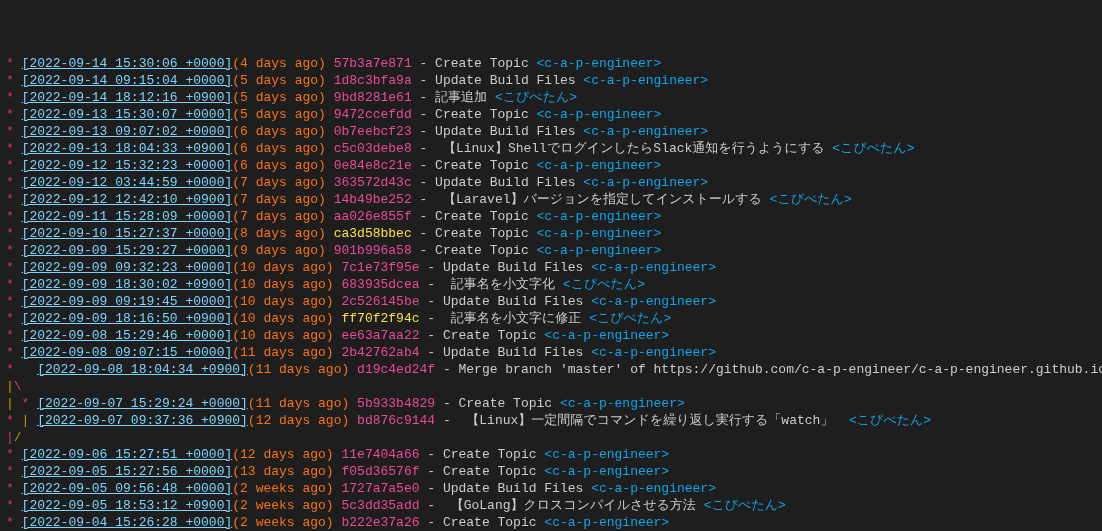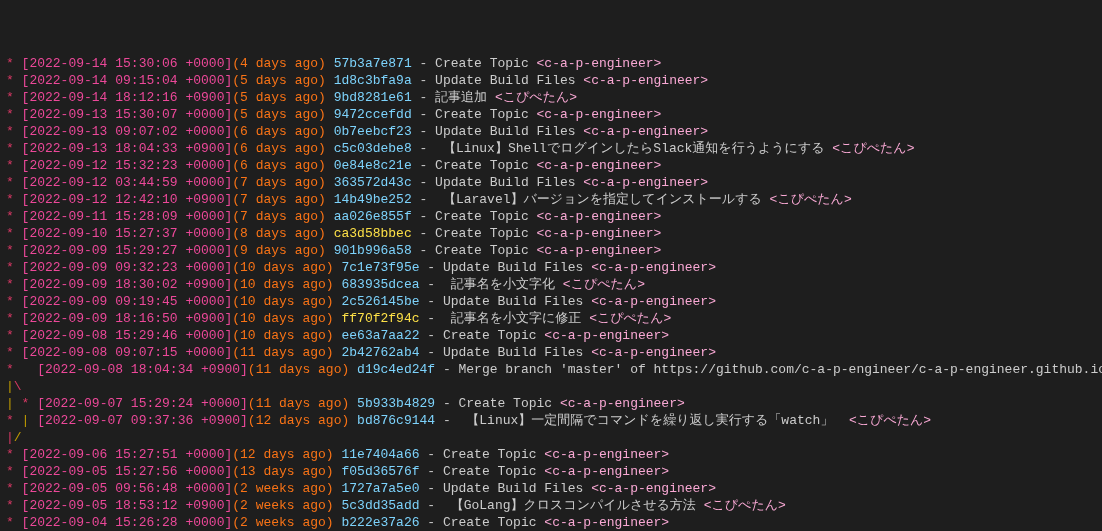--- a/index.html
+++ b/index.html
@@ -9,27 +9,27 @@
     font-family: "Consolas", "Menlo", "Courier New", monospace;
     font-size: 13px;
     line-height: 17px;
     color: #cccccc;
     white-space: pre;
     overflow-x: auto;
   }
   .row { display: block; }
   .graph { color: #d63864; }
   .graph-y { color: #c19c00; }
-  .date { color: #ec4899; }
+  .date { color: #7dd3fc; text-decoration: underline; }
   .age  { color: #f97316; }
-  .hash { color: #7dd3fc; }
+  .hash { color: #ec4899; }
   .hash-y { color: #fde047; }
   .dash { color: #cccccc; }
   .msg  { color: #cccccc; text-align: right; }
-  .auth { color: #f9a8d4; }
+  .auth { color: #0ea5e9; }
 </style>
 </head>
 <body>
 
 
 <div id="log"><span class="row"><span class="graph">* </span><span class="date">[2022-09-14 15:30:06 +0000]</span><span class="age">(4 days ago)</span><span> </span><span class="hash">57b3a7e871</span><span class="dash"> - </span><span class="msg">Create Topic </span><span class="auth">&lt;c-a-p-engineer&gt;</span></span><span class="row"><span class="graph">* </span><span class="date">[2022-09-14 09:15:04 +0000]</span><span class="age">(5 days ago)</span><span> </span><span class="hash">1d8c3bfa9a</span><span class="dash"> - </span><span class="msg">Update Build Files </span><span class="auth">&lt;c-a-p-engineer&gt;</span></span><span class="row"><span class="graph">* </span><span class="date">[2022-09-14 18:12:16 +0900]</span><span class="age">(5 days ago)</span><span> </span><span class="hash">9bd8281e61</span><span class="dash"> - </span><span class="msg">記事追加 </span><span class="auth">&lt;こぴぺたん&gt;</span></span><span class="row"><span class="graph">* </span><span class="date">[2022-09-13 15:30:07 +0000]</span><span class="age">(5 days ago)</span><span> </span><span class="hash">9472ccefdd</span><span class="dash"> - </span><span class="msg">Create Topic </span><span class="auth">&lt;c-a-p-engineer&gt;</span></span><span class="row"><span class="graph">* </span><span class="date">[2022-09-13 09:07:02 +0000]</span><span class="age">(6 days ago)</span><span> </span><span class="hash">0b7eebcf23</span><span class="dash"> - </span><span class="msg">Update Build Files </span><span class="auth">&lt;c-a-p-engineer&gt;</span></span><span class="row"><span class="graph">* </span><span class="date">[2022-09-13 18:04:33 +0900]</span><span class="age">(6 days ago)</span><span> </span><span class="hash">c5c03debe8</span><span class="dash"> - </span><span class="msg"> 【Linux】Shellでログインしたら​Slack通知を行うようにする </span><span class="auth">&lt;こぴぺたん&gt;</span></span><span class="row"><span class="graph">* </span><span class="date">[2022-09-12 15:32:23 +0000]</span><span class="age">(6 days ago)</span><span> </span><span class="hash">0e84e8c21e</span><span class="dash"> - </span><span class="msg">Create Topic </span><span class="auth">&lt;c-a-p-engineer&gt;</span></span><span class="row"><span class="graph">* </span><span class="date">[2022-09-12 03:44:59 +0000]</span><span class="age">(7 days ago)</span><span> </span><span class="hash">363572d43c</span><span class="dash"> - </span><span class="msg">Update Build Files </span><span class="auth">&lt;c-a-p-engineer&gt;</span></span><span class="row"><span class="graph">* </span><span class="date">[2022-09-12 12:42:10 +0900]</span><span class="age">(7 days ago)</span><span> </span><span class="hash">14b49be252</span><span class="dash"> - </span><span class="msg"> 【Laravel】バージョンを指定してインストールする </span><span class="auth">&lt;こぴぺたん&gt;</span></span><span class="row"><span class="graph">* </span><span class="date">[2022-09-11 15:28:09 +0000]</span><span class="age">(7 days ago)</span><span> </span><span class="hash">aa026e855f</span><span class="dash"> - </span><span class="msg">Create Topic </span><span class="auth">&lt;c-a-p-engineer&gt;</span></span><span class="row"><span class="graph">* </span><span class="date">[2022-09-10 15:27:37 +0000]</span><span class="age">(8 days ago)</span><span> </span><span class="hash-y">ca3d58bbec</span><span class="dash"> - </span><span class="msg">Create Topic </span><span class="auth">&lt;c-a-p-engineer&gt;</span></span><span class="row"><span class="graph">* </span><span class="date">[2022-09-09 15:29:27 +0000]</span><span class="age">(9 days ago)</span><span> </span><span class="hash">901b996a58</span><span class="dash"> - </span><span class="msg">Create Topic </span><span class="auth">&lt;c-a-p-engineer&gt;</span></span><span class="row"><span class="graph">* </span><span class="date">[2022-09-09 09:32:23 +0000]</span><span class="age">(10 days ago)</span><span> </span><span class="hash">7c1e73f95e</span><span class="dash"> - </span><span class="msg">Update Build Files </span><span class="auth">&lt;c-a-p-engineer&gt;</span></span><span class="row"><span class="graph">* </span><span class="date">[2022-09-09 18:30:02 +0900]</span><span class="age">(10 days ago)</span><span> </span><span class="hash">683935dcea</span><span class="dash"> - </span><span class="msg"> 記事名を小文字化 </span><span class="auth">&lt;こぴぺたん&gt;</span></span><span class="row"><span class="graph">* </span><span class="date">[2022-09-09 09:19:45 +0000]</span><span class="age">(10 days ago)</span><span> </span><span class="hash">2c526145be</span><span class="dash"> - </span><span class="msg">Update Build Files </span><span class="auth">&lt;c-a-p-engineer&gt;</span></span><span class="row"><span class="graph">* </span><span class="date">[2022-09-09 18:16:50 +0900]</span><span class="age">(10 days ago)</span><span> </span><span class="hash-y">ff70f2f94c</span><span class="dash"> - </span><span class="msg"> 記事名を小文字に修正 </span><span class="auth">&lt;こぴぺたん&gt;</span></span><span class="row"><span class="graph">* </span><span class="date">[2022-09-08 15:29:46 +0000]</span><span class="age">(10 days ago)</span><span> </span><span class="hash">ee63a7aa22</span><span class="dash"> - </span><span class="msg">Create Topic </span><span class="auth">&lt;c-a-p-engineer&gt;</span></span><span class="row"><span class="graph">* </span><span class="date">[2022-09-08 09:07:15 +0000]</span><span class="age">(11 days ago)</span><span> </span><span class="hash">2b42762ab4</span><span class="dash"> - </span><span class="msg">Update Build Files </span><span class="auth">&lt;c-a-p-engineer&gt;</span></span><span class="row"><span class="graph">*   </span><span class="date">[2022-09-08 18:04:34 +0900]</span><span class="age">(11 days ago)</span><span> </span><span class="hash">d19c4ed24f</span><span class="dash"> - </span><span class="msg">Merge branch 'master' of https://github.com/c-a-p-engineer/c-a-p-engineer.github.io </span></span><span class="row"><span class="graph-y">|</span><span class="graph">\</span></span><span class="row"><span class="graph-y">| </span><span class="graph">* </span><span class="date">[2022-09-07 15:29:24 +0000]</span><span class="age">(11 days ago)</span><span> </span><span class="hash">5b933b4829</span><span class="dash"> - </span><span class="msg">Create Topic </span><span class="auth">&lt;c-a-p-engineer&gt;</span></span><span class="row"><span class="graph">* </span><span class="graph-y">| </span><span class="date">[2022-09-07 09:37:36 +0900]</span><span class="age">(12 days ago)</span><span> </span><span class="hash">bd876c9144</span><span class="dash"> - </span><span class="msg"> 【Linux】一定間隔でコマンドを繰り返し実行する「watch」  </span><span class="auth">&lt;こぴぺたん&gt;</span></span><span class="row"><span class="graph">|</span><span class="graph-y">/</span></span><span class="row"><span class="graph">* </span><span class="date">[2022-09-06 15:27:51 +0000]</span><span class="age">(12 days ago)</span><span> </span><span class="hash">11e7404a66</span><span class="dash"> - </span><span class="msg">Create Topic </span><span class="auth">&lt;c-a-p-engineer&gt;</span></span><span class="row"><span class="graph">* </span><span class="date">[2022-09-05 15:27:56 +0000]</span><span class="age">(13 days ago)</span><span> </span><span class="hash">f05d36576f</span><span class="dash"> - </span><span class="msg">Create Topic </span><span class="auth">&lt;c-a-p-engineer&gt;</span></span><span class="row"><span class="graph">* </span><span class="date">[2022-09-05 09:56:48 +0000]</span><span class="age">(2 weeks ago)</span><span> </span><span class="hash">1727a7a5e0</span><span class="dash"> - </span><span class="msg">Update Build Files </span><span class="auth">&lt;c-a-p-engineer&gt;</span></span><span class="row"><span class="graph">* </span><span class="date">[2022-09-05 18:53:12 +0900]</span><span class="age">(2 weeks ago)</span><span> </span><span class="hash">5c3dd35add</span><span class="dash"> - </span><span class="msg"> 【GoLang】クロスコンパイルさせる方法 </span><span class="auth">&lt;こぴぺたん&gt;</span></span><span class="row"><span class="graph">* </span><span class="date">[2022-09-04 15:26:28 +0000]</span><span class="age">(2 weeks ago)</span><span> </span><span class="hash">b222e37a26</span><span class="dash"> - </span><span class="msg">Create Topic </span><span class="auth">&lt;c-a-p-engineer&gt;</span></span></div>
 
 
 
 </body></html>

